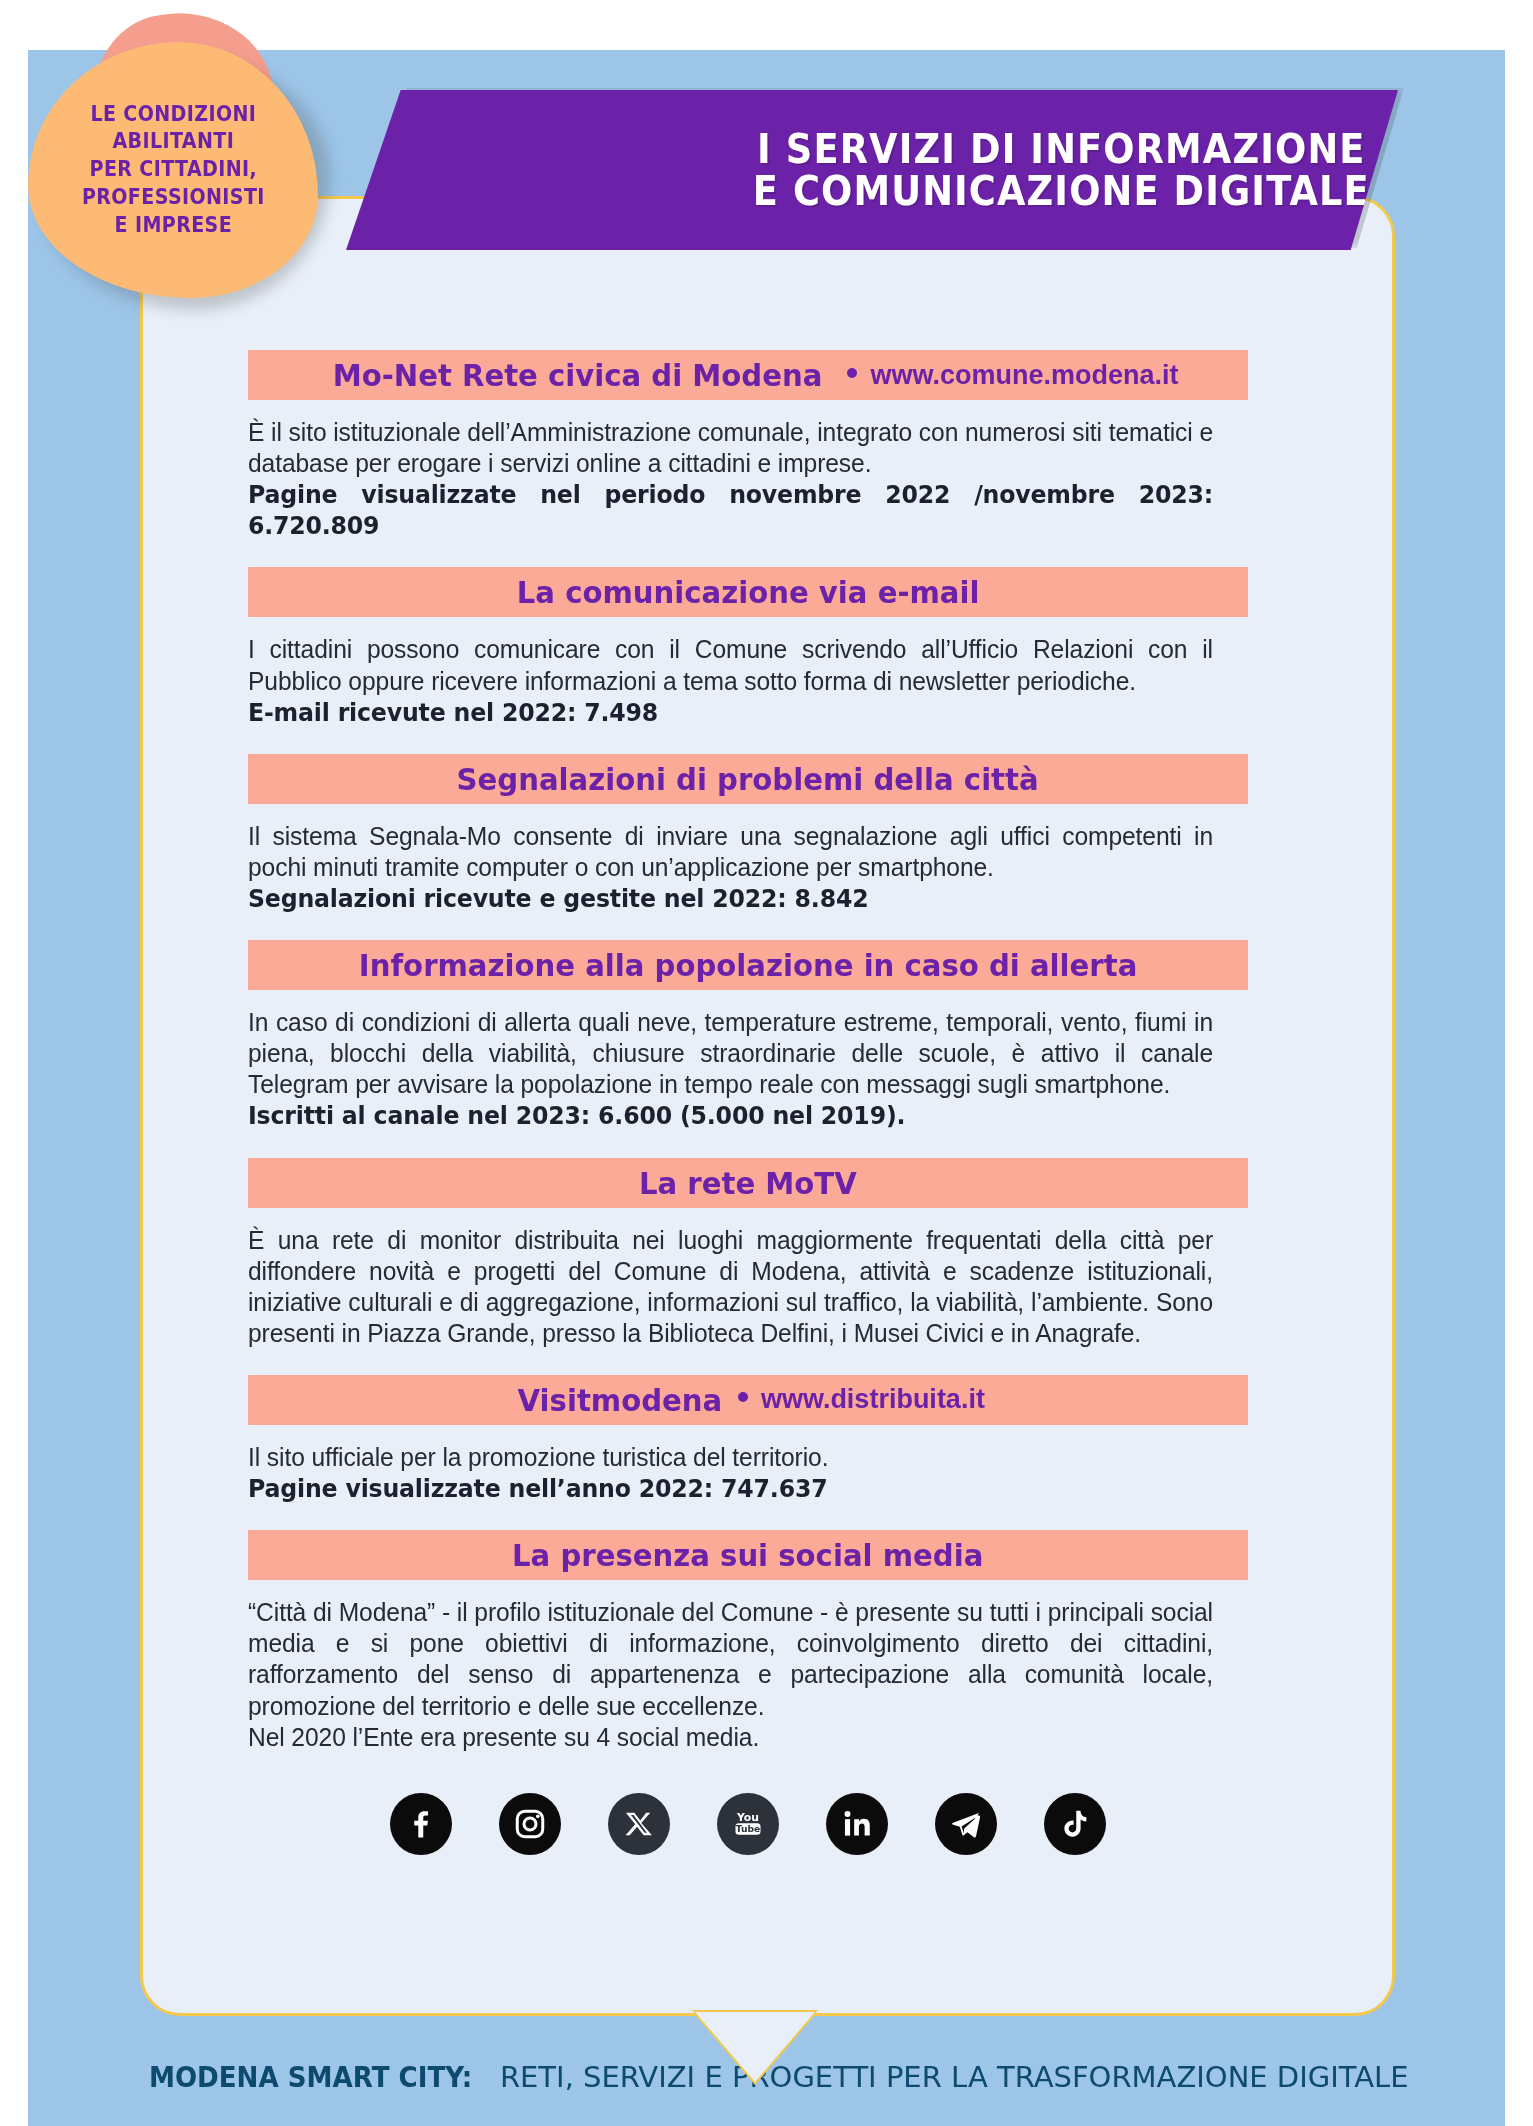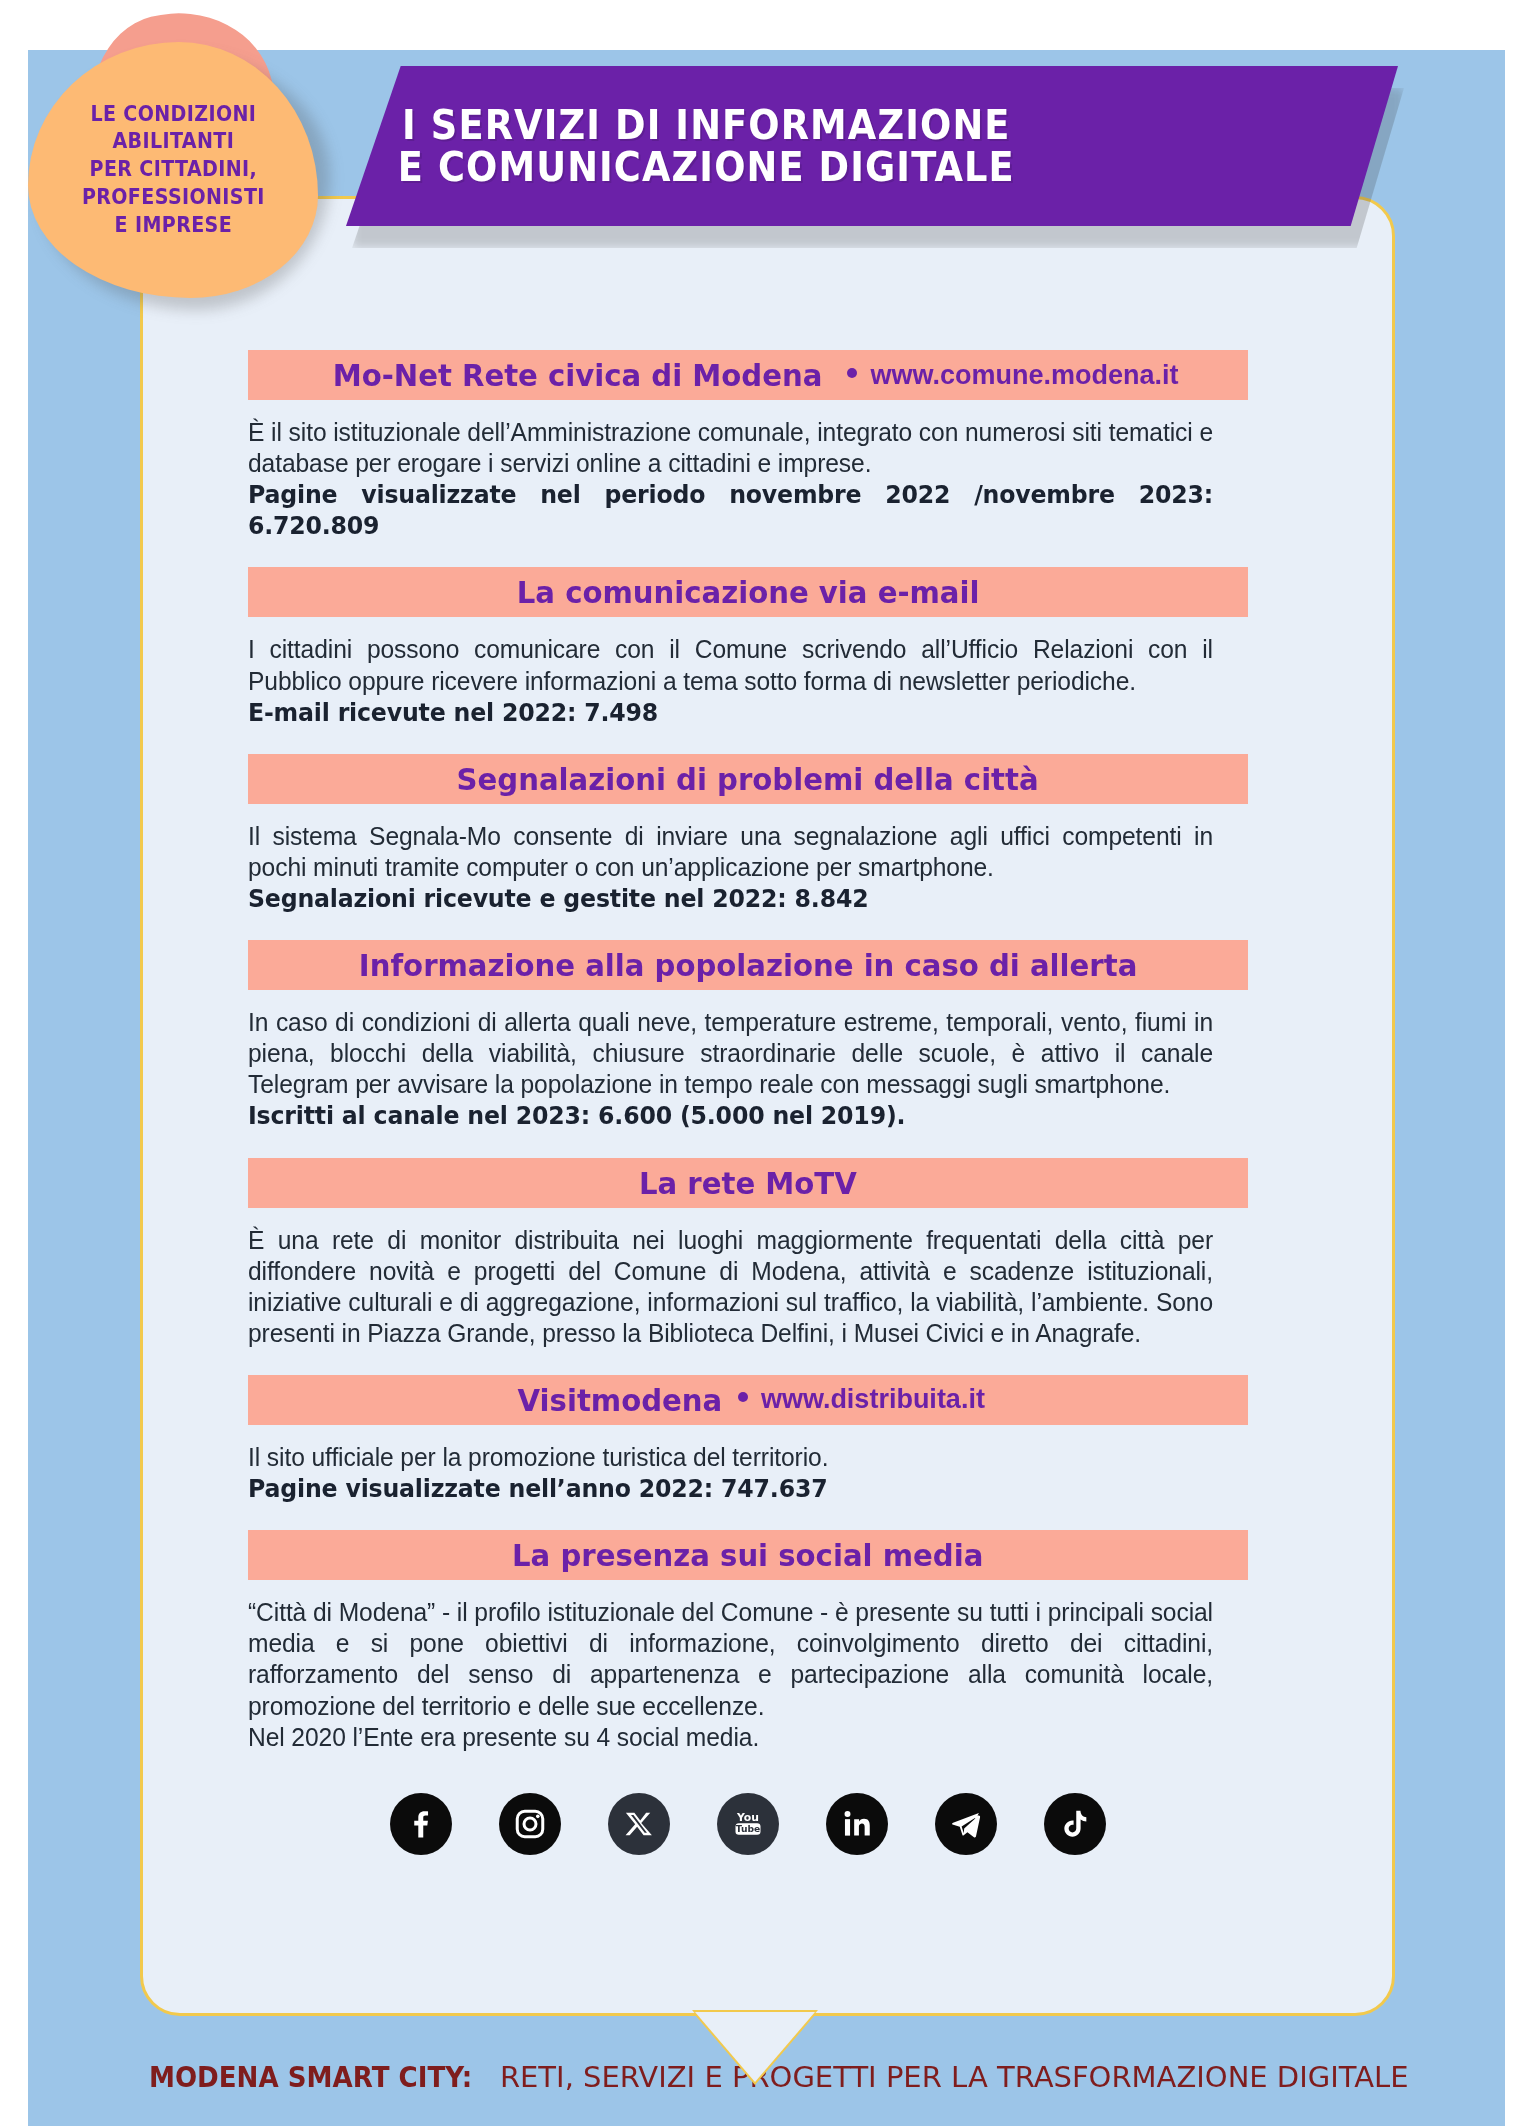--- a/index.html
+++ b/index.html
@@ -43,24 +43,24 @@
     z-index:2;
   }
   
   .banner-shadow{
     position:absolute;left:352px;top:88px;width:1052px;height:160px;
     background:rgba(60,60,60,.22);
     clip-path:polygon(5.2% 0%, 100% 0%, 95.5% 100%, 0% 100%);
     filter:blur(5px);
   }
   .banner{
-    position:absolute;left:346px;top:66px;width:1052px;height:160px;
+    position:absolute;left:346px;top:90px;width:1052px;height:160px;
     background:#6b21a8;
     clip-path:polygon(5.2% 0%, 100% 0%, 95.5% 100%, 0% 100%);
-    display:flex;align-items:center;justify-content:flex-start;
+    display:flex;align-items:center;justify-content:flex-end;
   }
   .banner-txt{
     color:#ffffff;text-align:center;
     font-weight:900;
     font-size:40px;
     line-height:1.06;
     letter-spacing:1.2px;
     font-family:"DejaVu Sans", sans-serif;
     transform:scaleX(.92);
     text-shadow:2px 2px 0 rgba(0,0,0,.12);
@@ -159,21 +159,21 @@
     color:#0ea5e9;
   }
   .soc.gray{background:#2c313a;}
   .soc svg{display:block;}
   
   .footer{
     position:absolute;left:60px;top:2060px;width:1420px;
     text-align:center;
     font-family:"DejaVu Sans", sans-serif;
     font-size:29px;
-    color:#7f1d1d;
+    color:#0c4a6e;
     letter-spacing:0px;
     white-space:nowrap;
   }
   .footer .b{font-weight:900;transform:scaleX(.9);display:inline-block;}
   .footer .r{font-weight:400;}
 </style>
 </head>
 <body>
 
 <div id="page">

